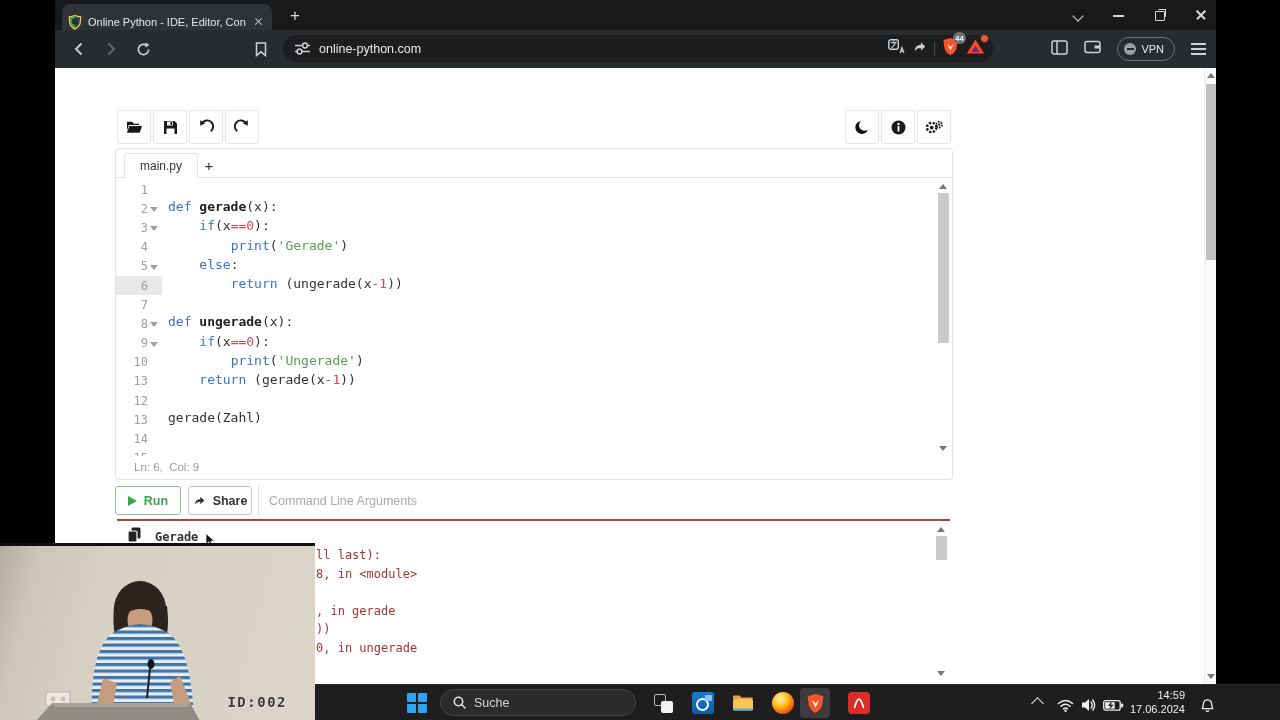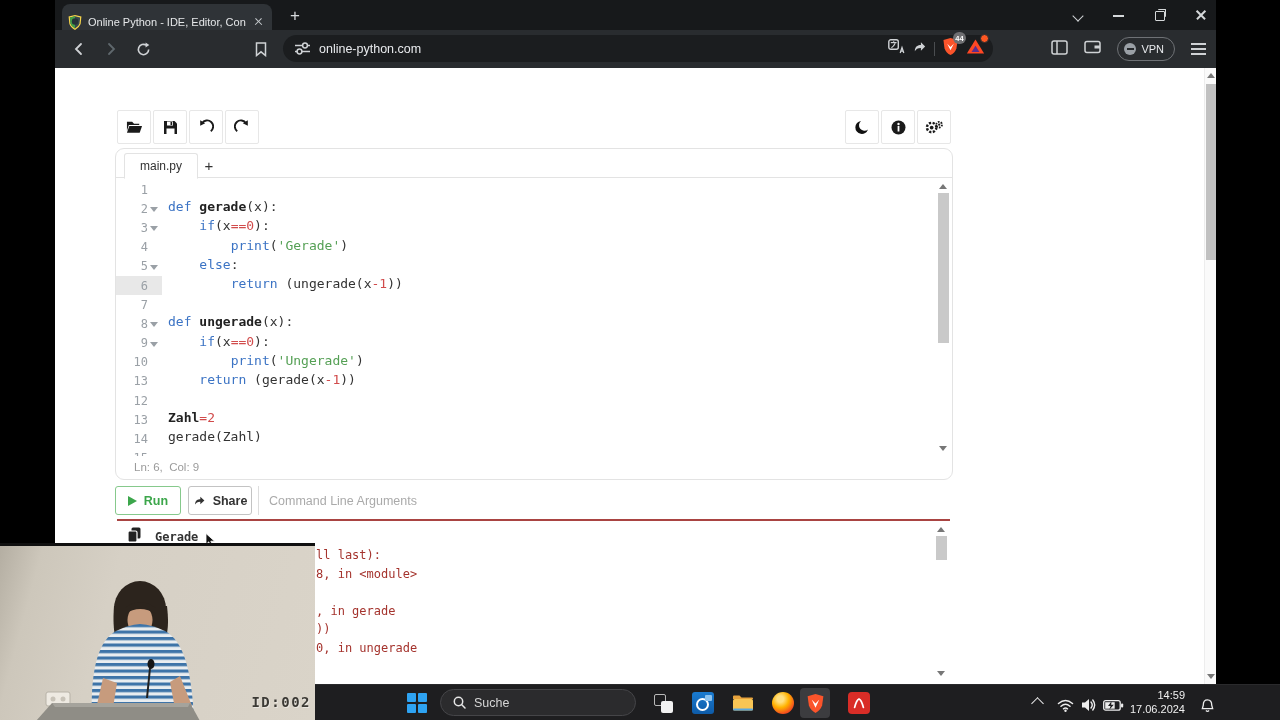--- a/index.html
+++ b/index.html
@@ -55,21 +55,21 @@
   .page{position:absolute;left:0;top:68px;width:1161px;height:616px;background:#fff;overflow:hidden;}
   .bluehdr{position:absolute;left:0;top:0;width:1149px;height:36px;background:#1c79e8;display:flex;align-items:center;}
   .brand{color:#fff;font-size:17px;font-weight:bold;letter-spacing:1.2px;margin-left:8px;}
   .brand sup{font-size:9px;letter-spacing:.5px;margin-left:3px;font-weight:bold;}
   .sitelogo{margin-left:172px;}
 
   .iconbtn{position:absolute;top:42px;width:34px;height:34px;background:#fff;border:1px solid #e7e7e7;border-radius:2px;
            display:flex;align-items:center;justify-content:center;}
 
   
-  .card{position:absolute;left:60px;top:80px;width:838px;height:332px;border:1px solid #e3e3e3;border-radius:9px;background:#fff;}
+  .card{position:absolute;left:60px;top:80px;width:838px;height:332px;border:1px solid #e3e3e3;border-radius:4px;background:#fff;}
   .tabstrip{position:relative;height:29px;border-bottom:1px solid #e3e3e3;}
   .ftab{position:absolute;left:8px;top:4px;height:26px;padding:0 15px;background:#fff;border:1px solid #e3e3e3;
         border-bottom:1px solid #fff;border-radius:3px 3px 0 0;font-size:12px;color:#333;display:flex;align-items:center;z-index:2;}
   .addtab{position:absolute;left:80px;top:4px;width:26px;height:25px;display:flex;align-items:center;justify-content:center;
           font-size:15px;color:#333;}
   .ebody{position:relative;height:278px;overflow:hidden;font-family:"DejaVu Sans Mono",monospace;font-size:13px;}
   .gutter{position:absolute;left:0;top:2px;width:46px;}
   .gcell{height:19.2px;display:flex;align-items:center;justify-content:flex-end;padding-right:3px;}
   .gcell.on{background:#e8e8e8;}
   .lnum{color:#9aa0a6;font-size:12px;text-align:right;}
@@ -124,21 +124,21 @@
   .olk::after{content:"";position:absolute;right:2px;top:3px;width:7px;height:6px;background:#8cc3ef;border-radius:1px;}
   .ffx{width:22px;height:22px;border-radius:50%;
        background:radial-gradient(circle at 38% 32%,#ffe082 0 16%,#ffb300 42%,#f4511e 72%,#c62828 100%);}
   .acro{width:22px;height:22px;border-radius:4px;background:#d92d27;display:flex;align-items:center;justify-content:center;}
   .tray-chev{position:absolute;left:1033px;top:14px;width:9px;height:9px;border-left:1.7px solid #ececec;border-top:1.7px solid #ececec;transform:rotate(45deg);}
   .clock{position:absolute;right:95px;top:4px;text-align:right;color:#f0f0f0;font-size:11px;line-height:13.5px;}
 
   
   .webcam{position:absolute;left:0;top:543px;width:315px;height:177px;z-index:50;border-top:3px solid #101010;
           background:linear-gradient(105deg,#b4aea2 0%,#cdc7bb 12%,#d6d0c5 34%,#dad4c9 100%);overflow:hidden;}
-  .idlabel{position:absolute;right:4px;bottom:10px;font-family:"DejaVu Sans Mono",monospace;font-weight:bold;
+  .idlabel{position:absolute;right:28px;bottom:10px;font-family:"DejaVu Sans Mono",monospace;font-weight:bold;
            font-size:14px;letter-spacing:1.5px;color:#3c3a35;text-shadow:1px 1px 0 rgba(255,255,255,.45);text-align:center;}
 </style>
 </head>
 <body>
 
 <div class="stage">
 
   <div class="browser">
 
     <div class="tabbar">
@@ -380,21 +380,20 @@
               <div class="cline"><span class="t-pl">    </span><span class="t-kw">if</span><span class="t-pl">(x</span><span class="t-op">==</span><span class="t-num">0</span><span class="t-pl">):</span></div>
               <div class="cline"><span class="t-pl">        </span><span class="t-kw">print</span><span class="t-pl">(</span><span class="t-str">'Gerade'</span><span class="t-pl">)</span></div>
               <div class="cline"><span class="t-pl">    </span><span class="t-kw">else</span><span class="t-pl">:</span></div>
               <div class="cline"><span class="t-pl">        </span><span class="t-kw">return</span><span class="t-pl"> (ungerade(x</span><span class="t-op">-</span><span class="t-num">1</span><span class="t-pl">))</span></div>
               <div class="cline"></div>
               <div class="cline"><span class="t-kw">def</span><span class="t-pl"> </span><span class="t-fn">ungerade</span><span class="t-pl">(x):</span></div>
               <div class="cline"><span class="t-pl">    </span><span class="t-kw">if</span><span class="t-pl">(x</span><span class="t-op">==</span><span class="t-num">0</span><span class="t-pl">):</span></div>
               <div class="cline"><span class="t-pl">        </span><span class="t-kw">print</span><span class="t-pl">(</span><span class="t-str">'Ungerade'</span><span class="t-pl">)</span></div>
               <div class="cline"><span class="t-pl">    </span><span class="t-kw">return</span><span class="t-pl"> (gerade(x</span><span class="t-op">-</span><span class="t-num">1</span><span class="t-pl">))</span></div>
               <div class="cline"></div>
-              <div class="cline"><span class="t-fn">Zahl</span><span class="t-op">=</span><span class="t-num">2</span></div>
               <div class="cline"><span class="t-pl">gerade(Zahl)</span></div>
               <div class="cline"></div>
             </div>
           <div class="vsb">
             <div class="tri-up" style="position:absolute;left:2px;top:4px;"></div>
             <div class="thumb" style="top:13px;height:150px;"></div>
             <div class="tri-down" style="position:absolute;left:2px;bottom:3px;"></div>
           </div>
         </div>
         <div class="statusbar">

